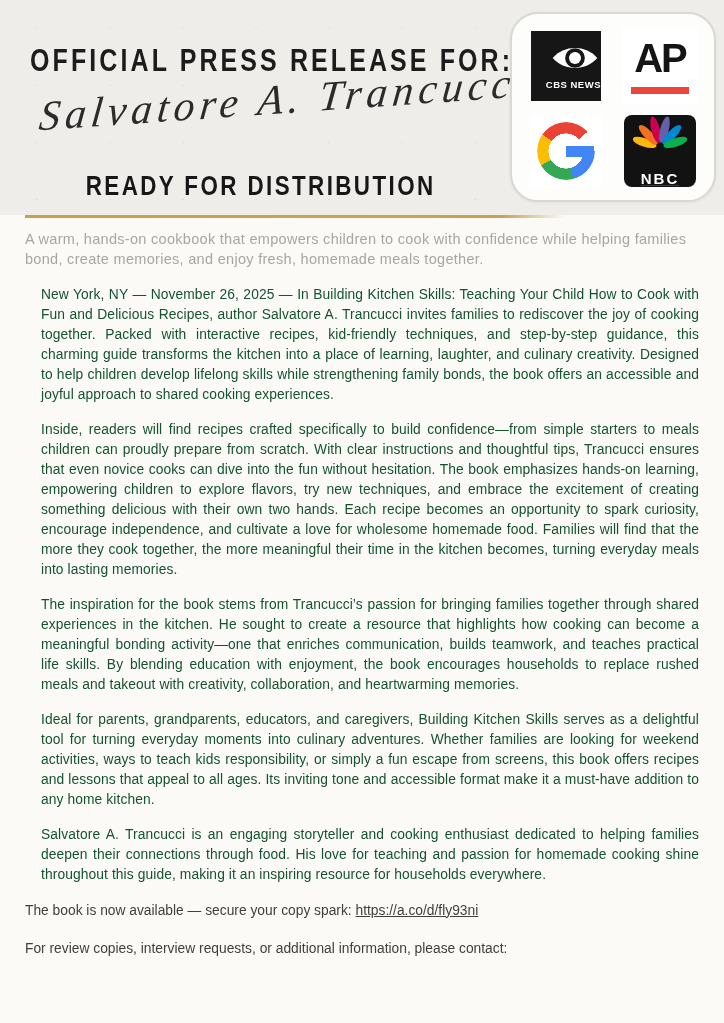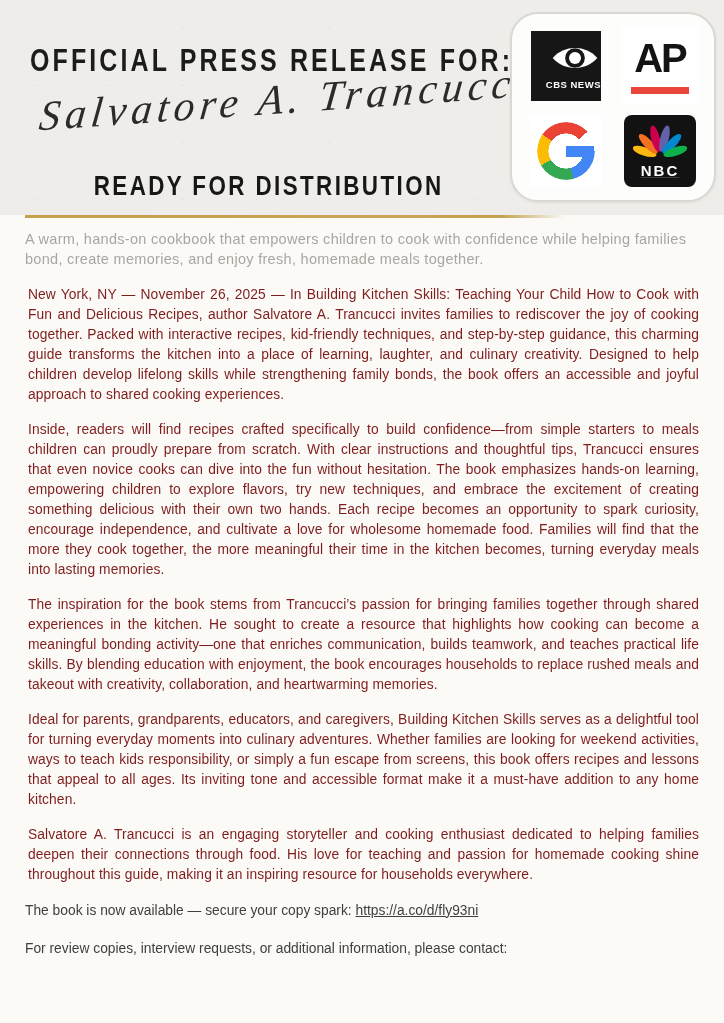--- a/index.html
+++ b/index.html
@@ -21,21 +21,21 @@
     font-size:32px;font-weight:700;color:#1C1C1C;
     letter-spacing:4px;white-space:nowrap;
     transform:scaleX(0.78);transform-origin:left top;
   }
   .script-name{
     position:absolute;left:42px;top:92px;width:480px;
     font-family:"Liberation Serif", serif;font-style:italic;font-weight:400;
     font-size:42px;color:#2B2B2B;letter-spacing:5px;white-space:nowrap;
     transform:rotate(-4deg) skewX(-10deg);transform-origin:left top;
   }
-  .status-wrap{position:absolute;left:16px;top:170px;width:505px;text-align:center;}
+  .status-wrap{position:absolute;left:8px;top:170px;width:505px;text-align:center;}
   .status{
     display:inline-block;font-size:28px;font-weight:700;color:#171717;
     letter-spacing:3px;white-space:nowrap;
     transform:scaleX(0.8);transform-origin:center top;
   }
   
   .logo-card{
     position:absolute;right:8px;top:12px;width:206px;height:190px;
     background:#FDFDFC;border:2px solid #DAD8D3;border-radius:28px;
     box-shadow:0 1px 3px rgba(0,0,0,0.06);
@@ -59,41 +59,41 @@
     background:conic-gradient(from 0deg,
       #EA4335 0deg 48deg, transparent 48deg 90deg,
       #4285F4 90deg 165deg, #34A853 165deg 240deg,
       #FBBC05 240deg 305deg, #EA4335 305deg 360deg);
     -webkit-mask:radial-gradient(closest-side, transparent 60%, #000 61%);
             mask:radial-gradient(closest-side, transparent 60%, #000 61%);
   }
   .g-bar{position:absolute;left:50%;top:41%;width:48%;height:19%;background:#4285F4;}
   .tile-nbc{
     width:72px;height:72px;background:#121212;border-radius:8px;
-    display:flex;flex-direction:column;align-items:center;justify-content:center;gap:0;text-decoration:underline;
+    display:flex;flex-direction:column;align-items:center;justify-content:space-between;gap:0;text-decoration:underline;
   }
   .nbc-label{color:#fff;font-size:15px;font-weight:800;letter-spacing:2px;margin-top:-4px;}
   
   .gold-line{
     height:3px;width:540px;margin-left:25px;margin-top:0;
     background:linear-gradient(to right, #C2A14F 0%, #C6A554 70%, #C2A14F 88%, rgba(194,161,79,0) 100%);
   }
   
   .content{padding:7px 25px 0 25px;}
   .headline{
     font-size:17.5px;font-weight:700;color:#1E1E1E;
     line-height:1.28;letter-spacing:0.2px;margin:0;
   }
   .subtitle{
     margin-top:4px;font-size:14.5px;line-height:1.4;
     color:#A7A6A2;letter-spacing:0.3px;
   }
   .para{
-    margin:15px 0 0 3px;font-size:13.8px;line-height:20px;
-    color:#7f1d1d;text-align:justify;letter-spacing:0.1px;
+    margin:15px 0 0 16px;font-size:13.8px;line-height:20px;
+    color:#14532d;text-align:justify;letter-spacing:0.1px;
   }
   .availability{margin-top:16px;font-size:13.8px;line-height:20px;color:#3F3F3F;}
   .availability a{color:#3F3F3F;text-decoration:underline;}
   .contact-intro{margin-top:18px;font-size:13.8px;line-height:20px;color:#3F3F3F;}
 </style>
 </head>
 <body>
 
 <div class="header">
   <div class="kicker">OFFICIAL PRESS RELEASE FOR:</div>

